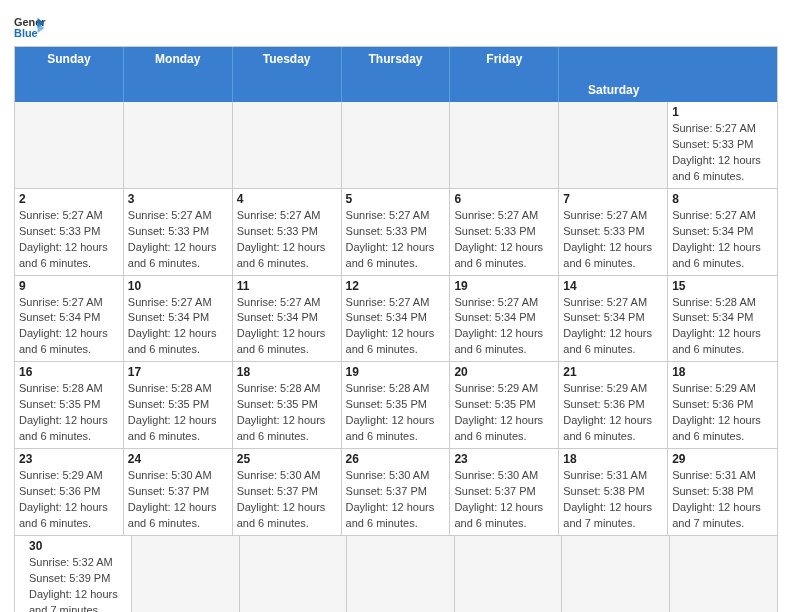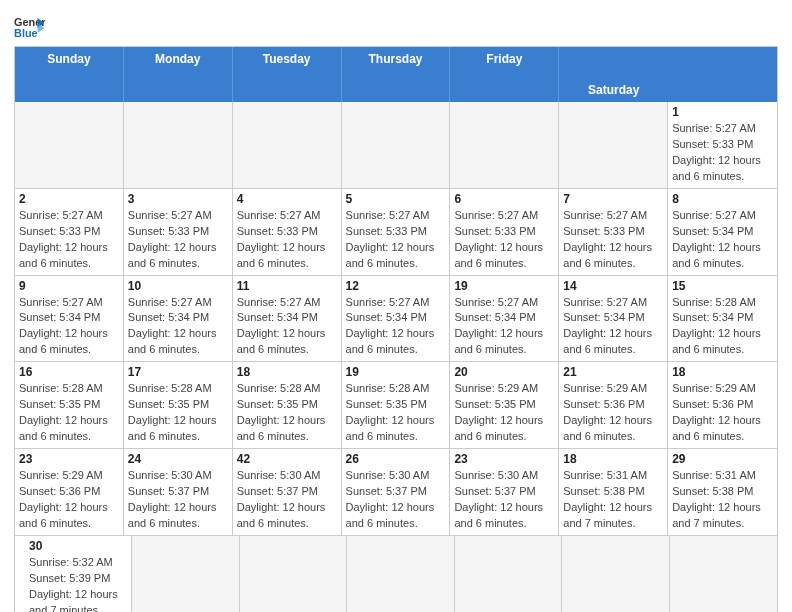--- a/index.html
+++ b/index.html
@@ -285,21 +285,21 @@
 Sunset: 5:36 PM
 Daylight: 12 hours and 6 minutes.</div>
           </div>
           <div class="cal-cell">
             <span class="day-num">24</span>
             <div class="day-info" style="white-space: pre-line;">Sunrise: 5:30 AM
 Sunset: 5:37 PM
 Daylight: 12 hours and 6 minutes.</div>
           </div>
           <div class="cal-cell">
-            <span class="day-num">42</span>
+            <span class="day-num">25</span>
             <div class="day-info" style="white-space: pre-line;">Sunrise: 5:30 AM
 Sunset: 5:37 PM
 Daylight: 12 hours and 6 minutes.</div>
           </div>
           <div class="cal-cell">
             <span class="day-num">26</span>
             <div class="day-info" style="white-space: pre-line;">Sunrise: 5:30 AM
 Sunset: 5:37 PM
 Daylight: 12 hours and 6 minutes.</div>
           </div>

